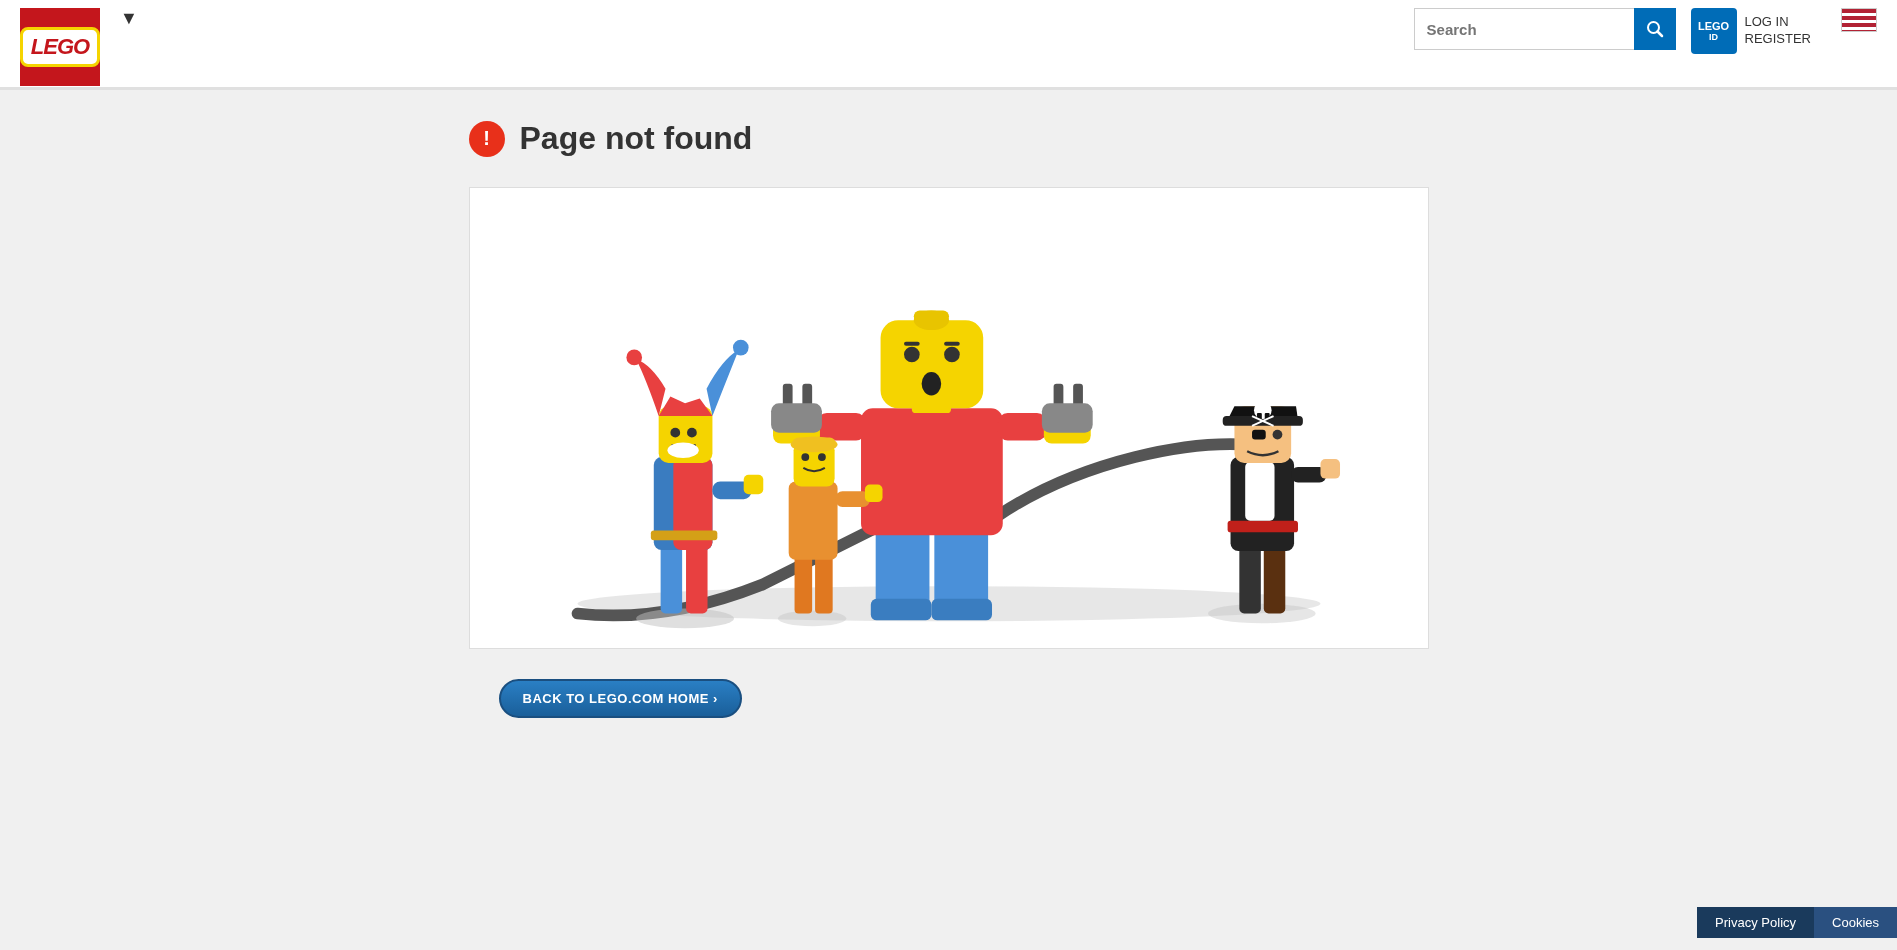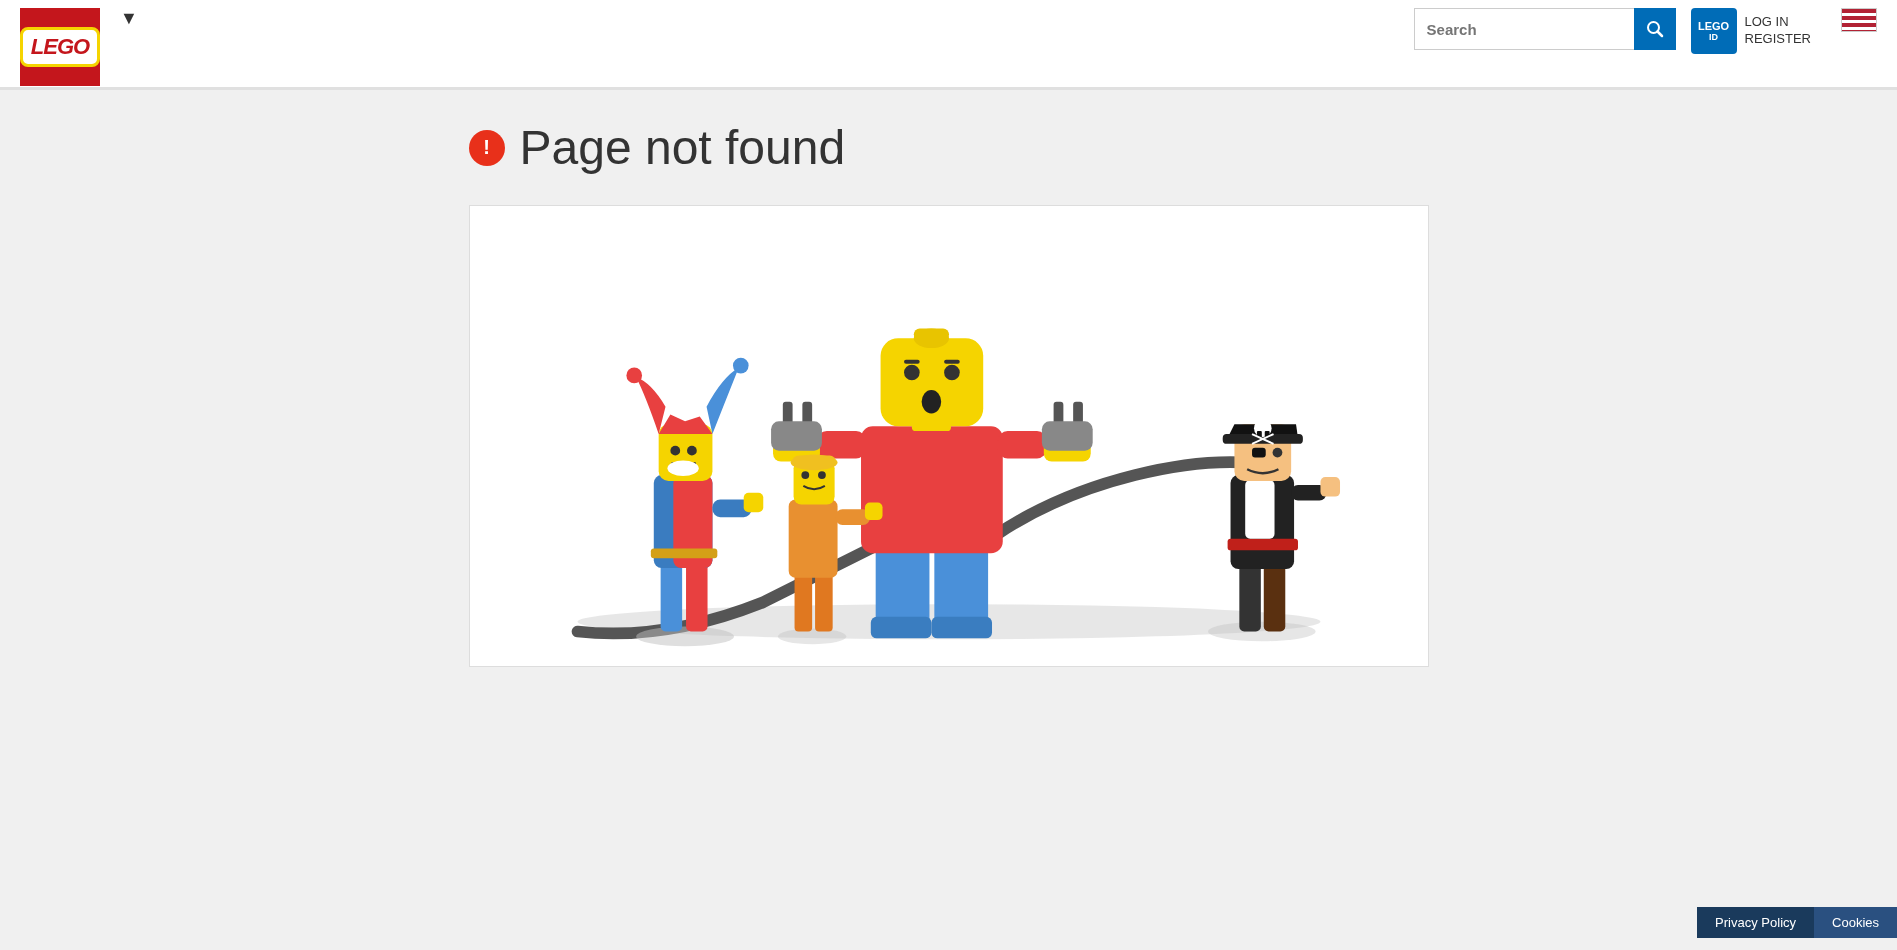--- a/index.html
+++ b/index.html
@@ -134,23 +134,23 @@
       display: flex;
       align-items: center;
       justify-content: center;
       color: white;
       font-weight: 900;
       font-size: 20px;
       margin-right: 15px;
       flex-shrink: 0;
     }
     .error-title {
-      font-size: 48px;
+      font-size: 32px;
       color: #333;
-      font-weight: normal;
+      font-weight: bold;
     }
 
     
     .illustration-area {
       background: white;
       border: 1px solid #ddd;
       min-height: 460px;
       position: relative;
       margin-bottom: 30px;
       overflow: hidden;
@@ -384,19 +384,22 @@
       <circle cx="826" cy="247" r="5" fill="#333"></circle>
 
       <path d="M 795 264 Q 811 272 827 264" stroke="#333" stroke-width="2.5" fill="none"></path>
 
       <rect x="840" y="280" width="36" height="16" rx="7" fill="#222"></rect>
       <rect x="870" y="272" width="20" height="20" rx="5" fill="#f5c080"></rect>
     </svg>
   </div>
 
 
+  <div class="back-btn-wrap">
+    <button class="back-btn">BACK TO LEGO.COM HOME ›</button>
+  </div>
 
 </main>
 
 <footer class="footer-bar">
   <span class="footer-link">Privacy Policy</span>
   <span class="footer-link">Cookies</span>
 </footer>
 
 </body></html>

